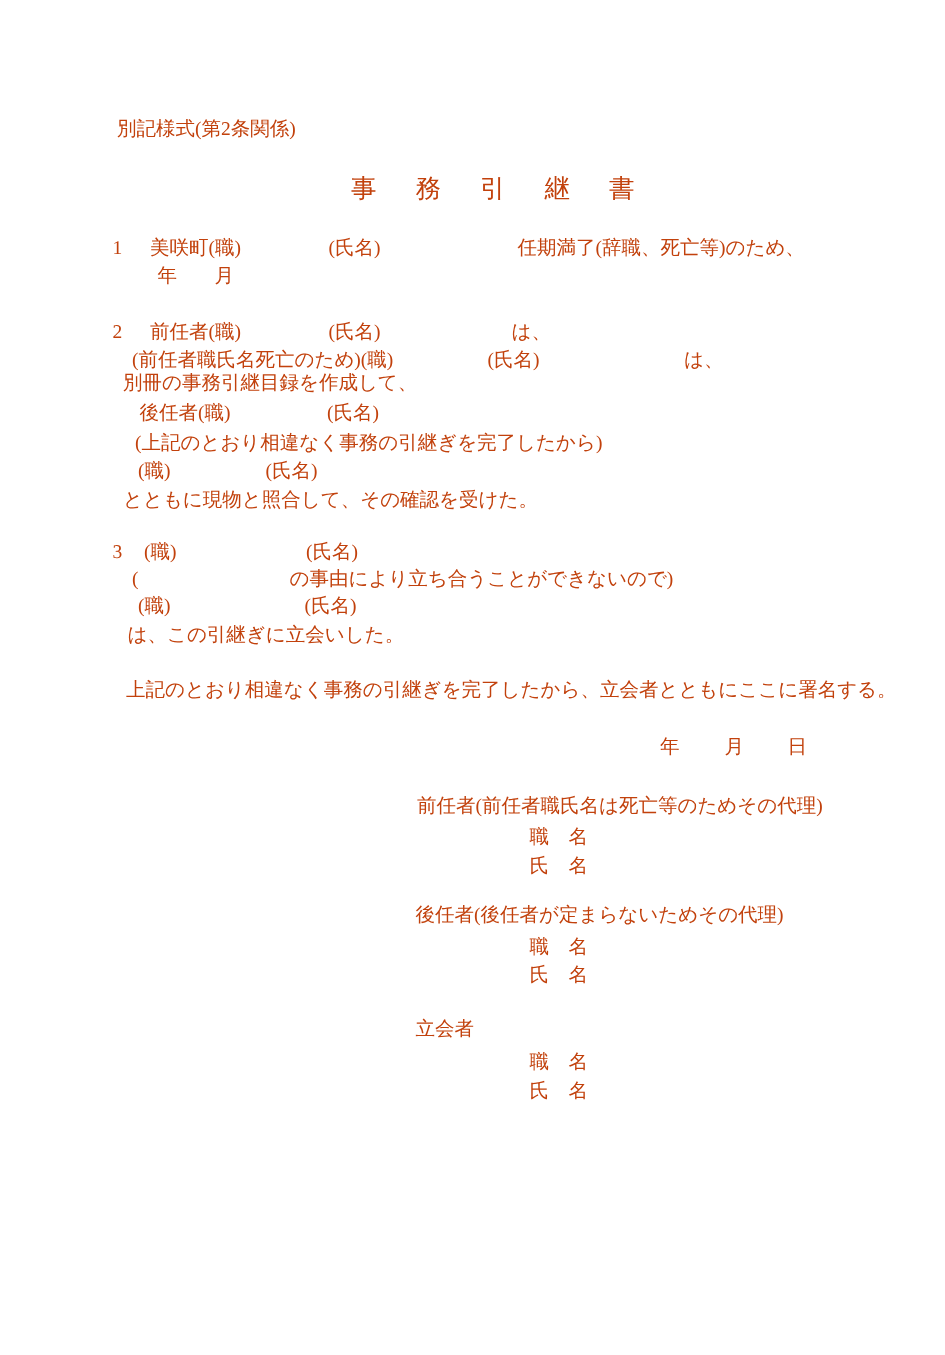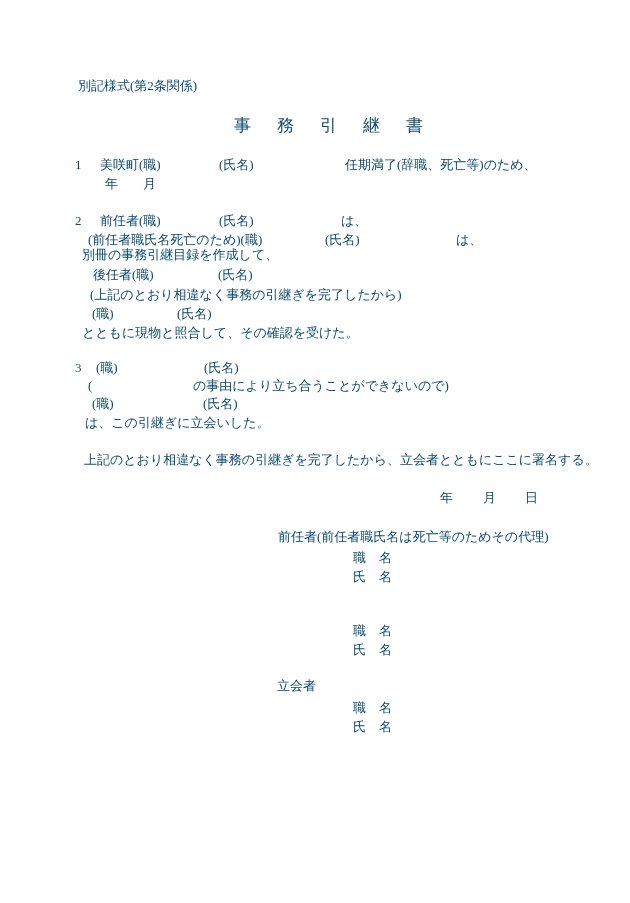--- a/index.html
+++ b/index.html
@@ -7,21 +7,21 @@
     padding: 0;
     background: #ffffff;
   }
   .page {
     position: relative;
     width: 630px;
     height: 903px;
     background: #ffffff;
     font-family: "Liberation Serif", "DejaVu Serif", serif;
     font-size: 13px;
-    color: #0c4a6e;
+    color: #c2410c;
     overflow: hidden;
   }
   .line {
     position: absolute;
     left: 0;
     width: 100%;
     height: 17px;
     line-height: 17px;
   }
   .seg {
@@ -117,20 +117,23 @@
   <div class="line" style="top:528px">
     <span class="seg" style="left:278px">前任者(前任者職氏名は死亡等のためその代理)</span>
   </div>
   <div class="line" style="top:549px">
     <span class="seg" style="left:353px">職　名</span>
   </div>
   <div class="line" style="top:568px">
     <span class="seg" style="left:353px">氏　名</span>
   </div>
 
+  <div class="line" style="top:601px">
+    <span class="seg" style="left:277px">後任者(後任者が定まらないためその代理)</span>
+  </div>
   <div class="line" style="top:622px">
     <span class="seg" style="left:353px">職　名</span>
   </div>
   <div class="line" style="top:641px">
     <span class="seg" style="left:353px">氏　名</span>
   </div>
 
   <div class="line" style="top:677px">
     <span class="seg" style="left:277px">立会者</span>
   </div>

